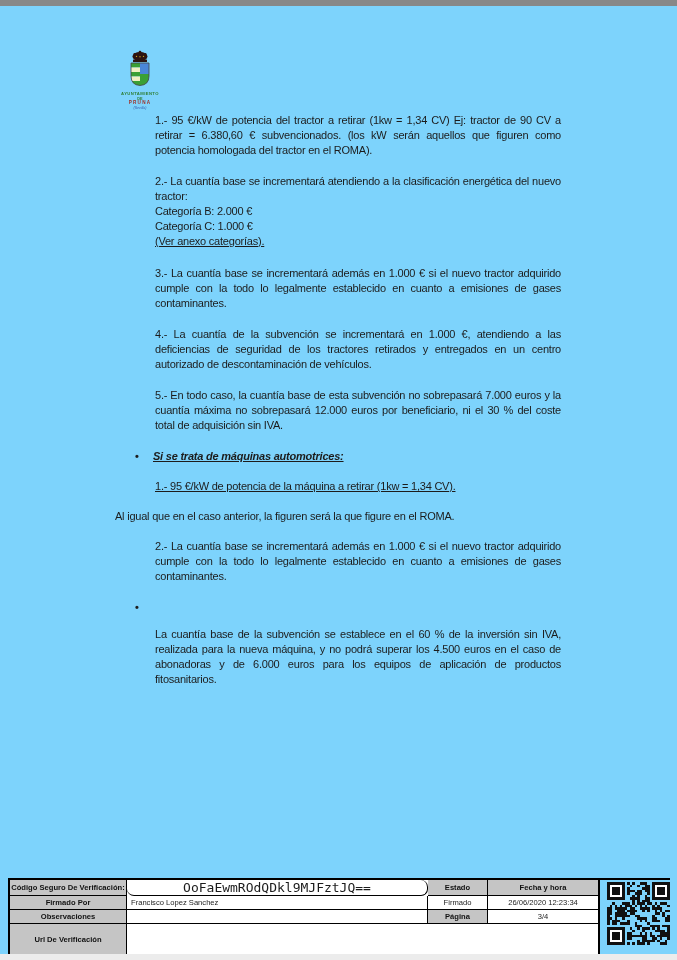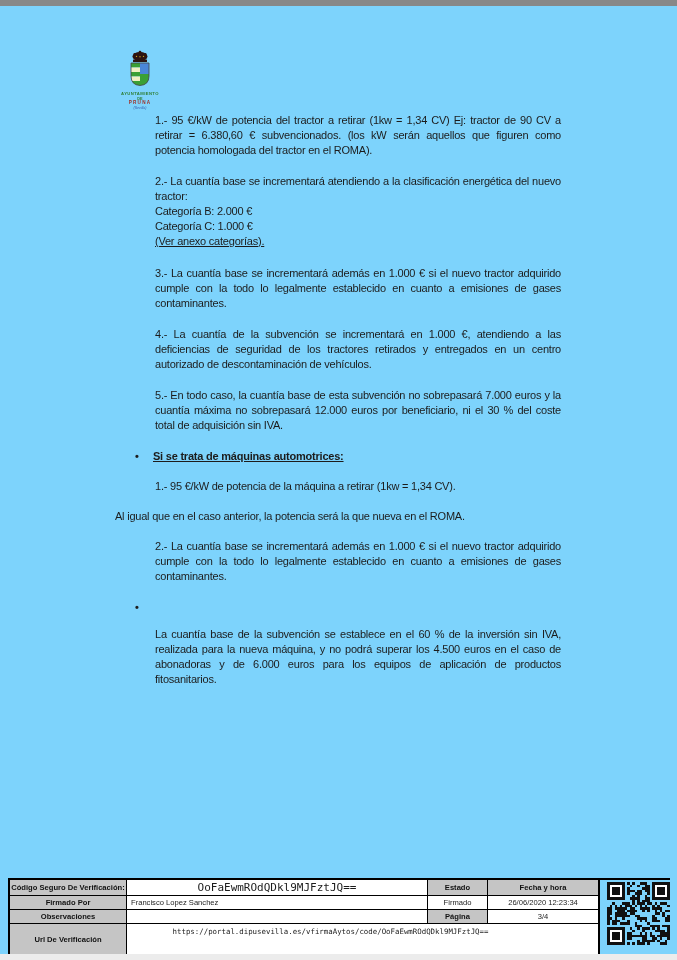--- a/index.html
+++ b/index.html
@@ -22,24 +22,24 @@
   .content {
     position:absolute; left:115px; top:107px; width:446px;
     font-size:11px; line-height:15px; letter-spacing:-0.22px;
     color:#1c1c1c;
   }
   .para       { text-align:justify; padding-left:40px; margin:0 0 16px 0; }
   .para.tight { margin-bottom:0; }
   .line       { padding-left:40px; margin:0; }
   .line.note  { margin-bottom:17px;text-decoration:underline; }
   .fullline   { margin:0 0 15px 0; }
-  .onelinep   { padding-left:40px; margin:0 0 15px 0; }
+  .onelinep   { padding-left:40px; margin:0 0 15px 0;text-decoration:underline; }
   .bullet-item { display:flex; padding-left:20px; margin:0 0 15px 0; font-weight:bold; }
   .bullet-item .marker { width:18px; flex:none; }
-  .bullet-item.ul .btext { text-decoration:underline; }
+  .bullet-item.ul .btext { text-decoration:underline;font-style:italic; }
   .bullet-item.gap2 { margin-bottom:12px; }
   .mb18 { margin-bottom:18px; }
 
   
   .footer-rule { position:absolute; left:8px; top:872px; width:662px; height:2px; background:#000; }
   .footer-table {
     position:absolute; left:8px; top:872px; width:592px; height:79px;
     display:grid; box-sizing:border-box;
     grid-template-columns:117px 301px 60px 110px;
     grid-template-rows:16px 14px 14px 1fr;
@@ -48,21 +48,21 @@
   }
   .cell {
     box-sizing:border-box; display:flex; align-items:center; justify-content:center;
     border-right:1px solid #000; border-bottom:1px solid #000;
     overflow:hidden; white-space:nowrap;
   }
   .cell.lab   { background:#c5c5c5; font-weight:bold; color:#111; }
   .cell.last-col { border-right:none;text-align:center; }
   .cell.last-row { border-bottom:none; }
   .cell.left  { justify-content:flex-start; padding-left:4px; }
-  .cell.mono  { font-family:"DejaVu Sans Mono", monospace; font-size:11px; }
+  .cell.mono  { font-family:"DejaVu Sans Mono", monospace; font-size:13px;border-radius:7px; }
   .cell.url-cell {
     grid-column:2 / 5; align-items:flex-start; padding-top:4px; padding-right:64px;
     font-family:"DejaVu Sans Mono", monospace; font-size:7.4px;
   }
   .qr-box { position:absolute; left:607px; top:876px; width:63px; height:63px; }
   .qr-box svg { display:block; }
   .page-bottom-edge { position:absolute; left:0; top:948px; width:677px; height:12px; background:#ececec; }
 </style>
 </head>
 <body>
@@ -118,21 +118,21 @@
     <p class="para">4.- La cuantía de la subvención se incrementará en 1.000 €, atendiendo a las deficiencias de seguridad de los tractores retirados y entregados en un centro autorizado de descontaminación de vehículos.</p>
     <p class="para">5.- En todo caso, la cuantía base de esta subvención no sobrepasará 7.000 euros y la cuantía máxima no sobrepasará 12.000 euros por beneficiario, ni el 30 % del coste total de adquisición sin IVA.</p>
 
     <div class="bullet-item ul">
       <span class="marker">•</span>
       <span class="btext">Si se trata de máquinas automotrices:</span>
     </div>
 
     <p class="onelinep">1.- 95 €/kW de potencia de la máquina a retirar (1kw = 1,34 CV).</p>
 
-    <p class="fullline">Al igual que en el caso anterior, la potencia será la que nueva en el ROMA.</p>
+    <p class="fullline">Al igual que en el caso anterior, la figuren será la que figure en el ROMA.</p>
 
     <p class="para">2.- La cuantía base se incrementará además en 1.000 € si el nuevo tractor adquirido cumple con la todo lo legalmente establecido en cuanto a emisiones de gases contaminantes.</p>
 
     <div class="bullet-item gap2">
       <span class="marker">•</span>
     </div>
 
     <p class="para">La cuantía base de la subvención se establece en el 60 % de la inversión sin IVA, realizada para la nueva máquina, y no podrá superar los 4.500 euros en el caso de abonadoras y de 6.000 euros para los equipos de aplicación de productos fitosanitarios.</p>
   </div>
 
@@ -149,21 +149,20 @@
     <div class="cell left">Francisco Lopez Sanchez</div>
     <div class="cell">Firmado</div>
     <div class="cell last-col">26/06/2020 12:23:34</div>
 
     <div class="cell lab">Observaciones</div>
     <div class="cell"></div>
     <div class="cell lab">Página</div>
     <div class="cell last-col">3/4</div>
 
     <div class="cell lab last-row">Url De Verificación</div>
-    <div class="cell url-cell last-col last-row">https://portal.dipusevilla.es/vfirmaAytos/code/OoFaEwmROdQDkl9MJFztJQ==</div>
   </div>
 
   <div class="qr-box">
     <svg id="qr-svg" width="63" height="63" viewBox="0 0 25 25" shape-rendering="crispEdges">
         <rect x="0" y="0" width="7" height="7" fill="#111"></rect>
         <rect x="1" y="1" width="5" height="5" fill="#fff"></rect>
         <rect x="2" y="2" width="3" height="3" fill="#111"></rect>
         <rect x="18" y="0" width="7" height="7" fill="#111"></rect>
         <rect x="19" y="1" width="5" height="5" fill="#fff"></rect>
         <rect x="20" y="2" width="3" height="3" fill="#111"></rect>

